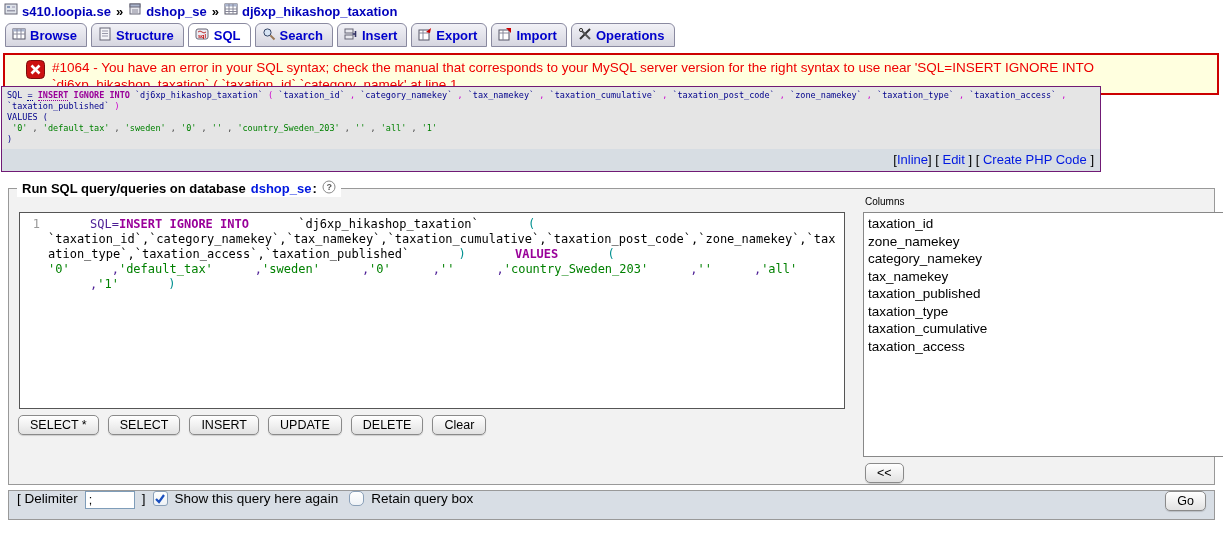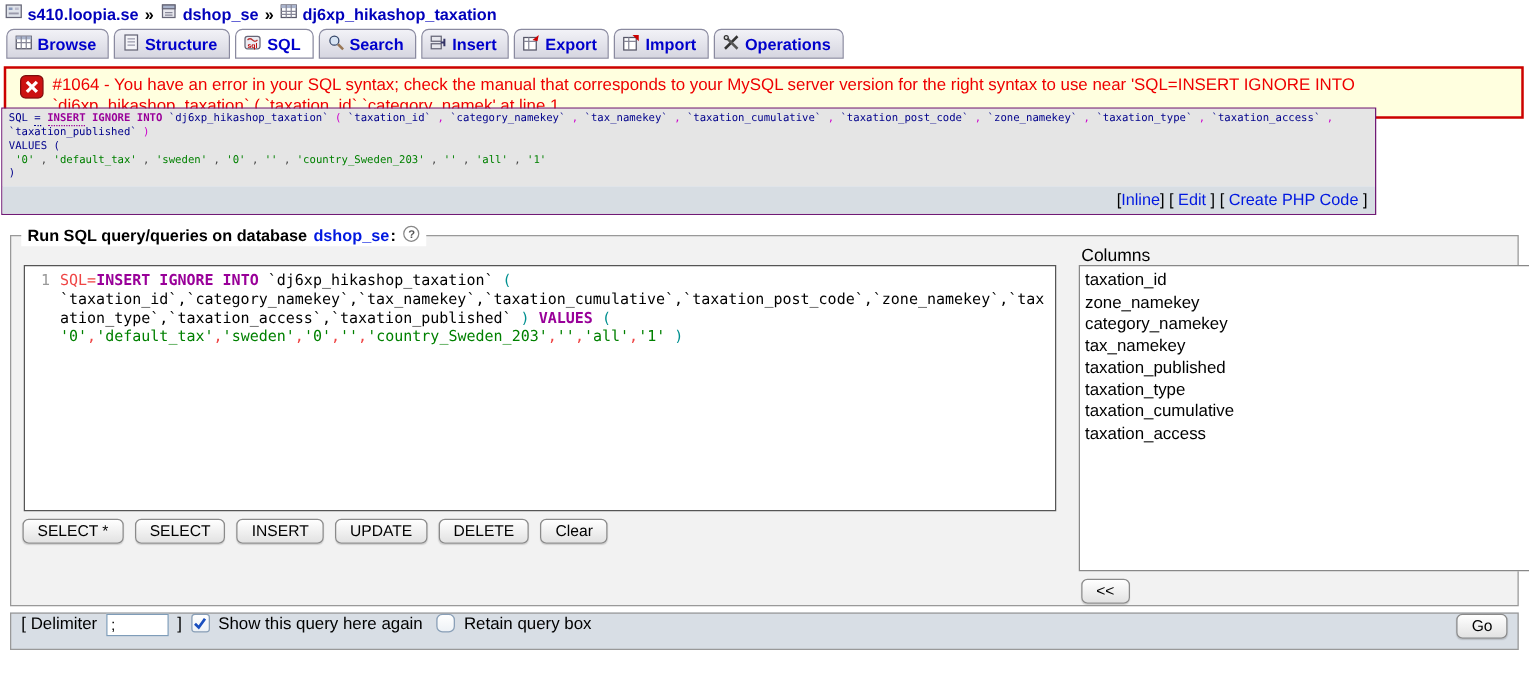--- a/index.html
+++ b/index.html
@@ -19,21 +19,21 @@
   .tab { display:inline-flex; align-items:center; gap:4px;
          padding:3px 9px 3px 6px; height:24px;
          border:1px solid #8a8aa0; border-radius:6px 6px 0 0;
          background:linear-gradient(#f2f2f7,#d6d6e0);
          font-size:13px; font-weight:bold; color:#0000CC; cursor:pointer; }
   .tab.active { background:#fff; }
 
   
   .error-box { position:absolute; top:53px; left:3px; width:1216px; height:42px;
                background:#FFFFDF; border:2px solid #CC0000;
-               display:flex; align-items:flex-start; padding:3px 10px; }
+               display:flex; align-items:flex-start; padding:3px 20px; }
   .error-box .msg { color:#EE0000; font-size:13.5px; line-height:17px; padding-top:1px; }
   .error-ico { flex:0 0 auto; margin:2px 7px 0 1px; }
 
   
   .sql-result { position:absolute; top:86px; left:1px; width:1100px;
                 border:1px solid #701a75; }
   .sql-pre { background:#E5E5E5; padding:3px 5px 4px 5px;
              font-family:"DejaVu Sans Mono", monospace; font-size:8.5px;
              line-height:11px; white-space:pre-wrap; }
   .inline-bar { background:#D7DDE3; height:22px; text-align:right;
@@ -42,21 +42,21 @@
 
   
   .tk-n  { color:#00008B; }
   .tk-nu { color:#00008B; border-bottom:1px dotted #00008B; }
   .tk-k  { color:#990099; font-weight:bold; }
   .tk-ku { color:#990099; font-weight:bold; border-bottom:1px dotted #990099; }
   .tk-p  { color:#CC00CC; }
   .tk-s  { color:#008000; }
   .tk-d  { color:#444; }
   
-  .tk-pl { color:#ef4444; }
+  .tk-pl { color:#4c1d95;margin-left:42px; }
   .tk-kw { color:#990099; font-weight:bold; }
   .tk-id { color:#000; }
   .tk-pr { color:#009090; }
   .tk-st { color:#008000; }
 
   
   .fieldset { position:absolute; top:188px; left:8px; width:1207px; height:297px;
               background:#F2F2F2; border:1px solid #999; }
   .legend { position:absolute; top:-9px; left:8px; background:#fff;
             padding:0 5px; font-size:13px; font-weight:bold; color:#000;
@@ -73,21 +73,21 @@
              line-height:15px; white-space:pre-wrap;
              overflow-wrap:break-word; word-break:break-word; }
 
   .btn-row { position:absolute; top:226px; left:9px; display:flex; gap:9px; }
   .aqua-btn { border:1px solid #8a8a8a; border-radius:5px;
               background:linear-gradient(#ffffff,#e2e2e2);
               box-shadow:0 1px 1px rgba(0,0,0,.15);
               padding:2px 11px; font-size:12.5px; color:#000; cursor:pointer;
               font-family:"Liberation Sans", sans-serif; }
 
-  .col-label { position:absolute; top:7px; left:856px; font-size:14px; color:#000; }
+  .col-label { position:absolute; top:7px; left:856px; font-size:10px; color:#000; }
   .col-list  { position:absolute; top:23px; left:854px; width:416px; height:245px;
                background:#fff; border:1px solid #888; padding:2px 0;
                font-size:13.5px; overflow:hidden; cursor:default; }
   .col-item  { padding:0 4px; line-height:17.5px; color:#000; }
   .shuttle   { position:absolute; top:274px; left:856px; }
 
   
   .footer { position:absolute; top:490px; left:8px; width:1207px; height:30px;
             background:#D8DEE5; border:1px solid #999;
             display:flex; align-items:flex-start; padding:0 8px; gap:7px;

